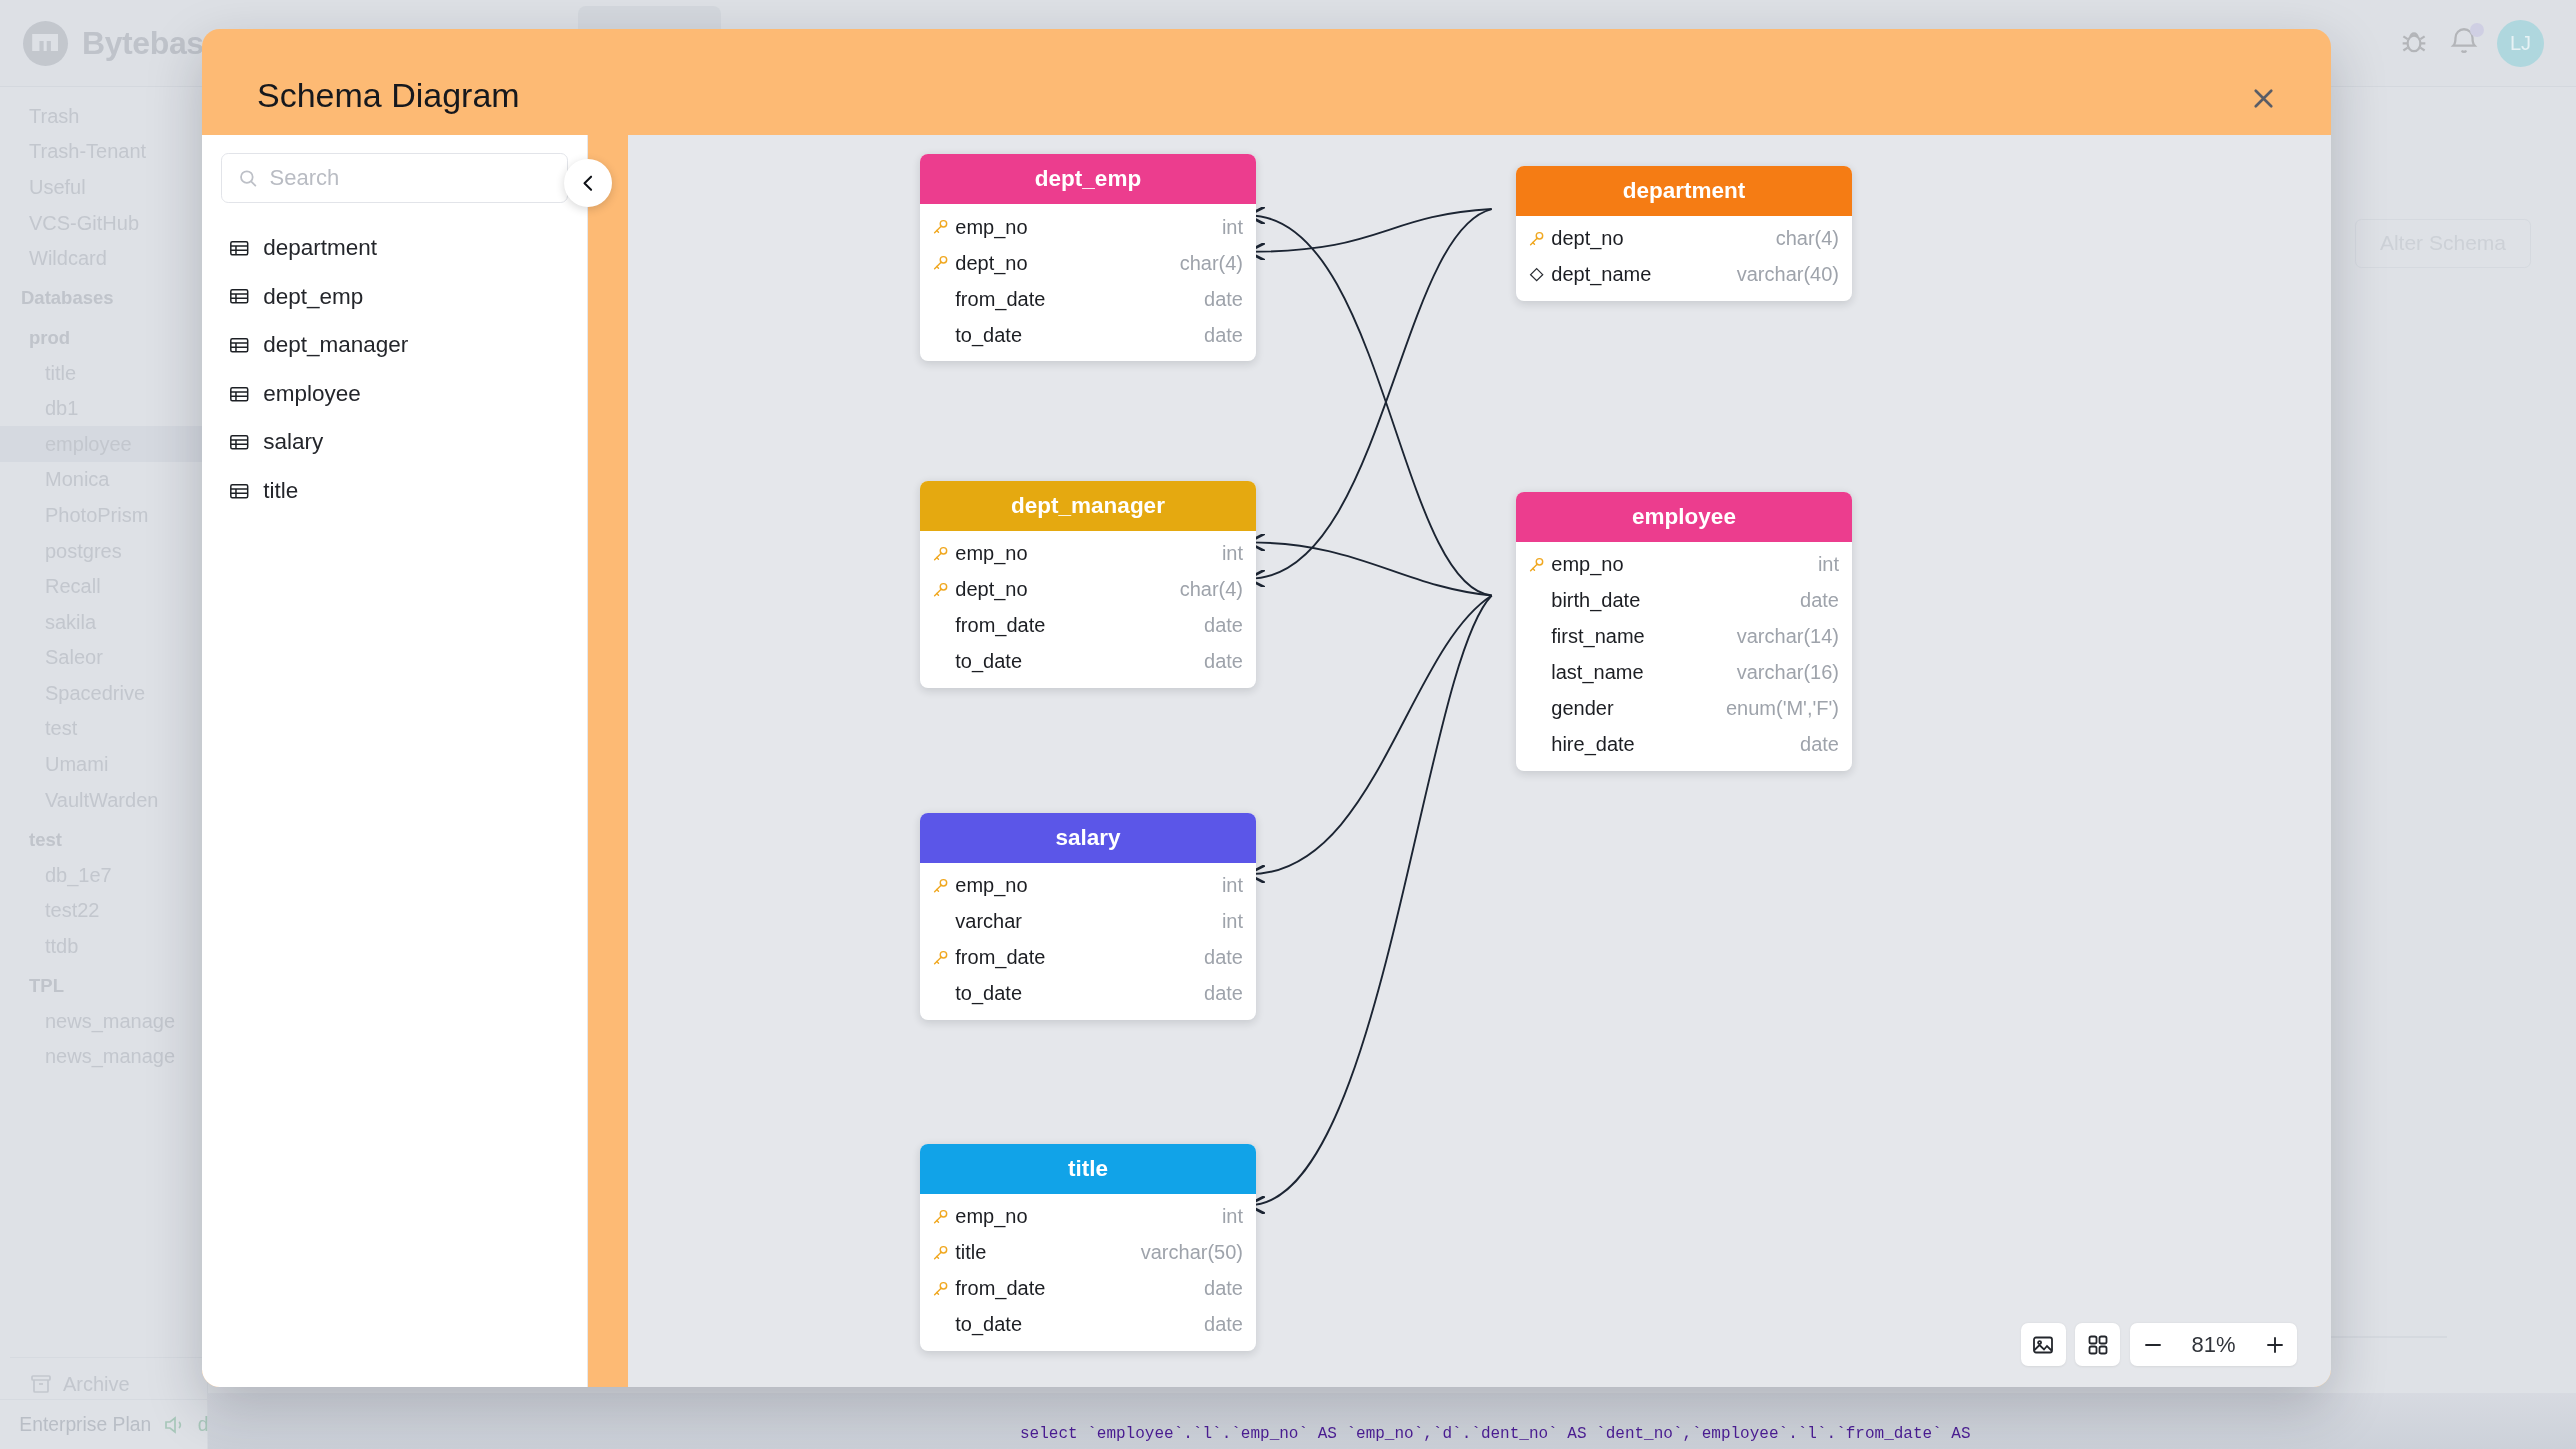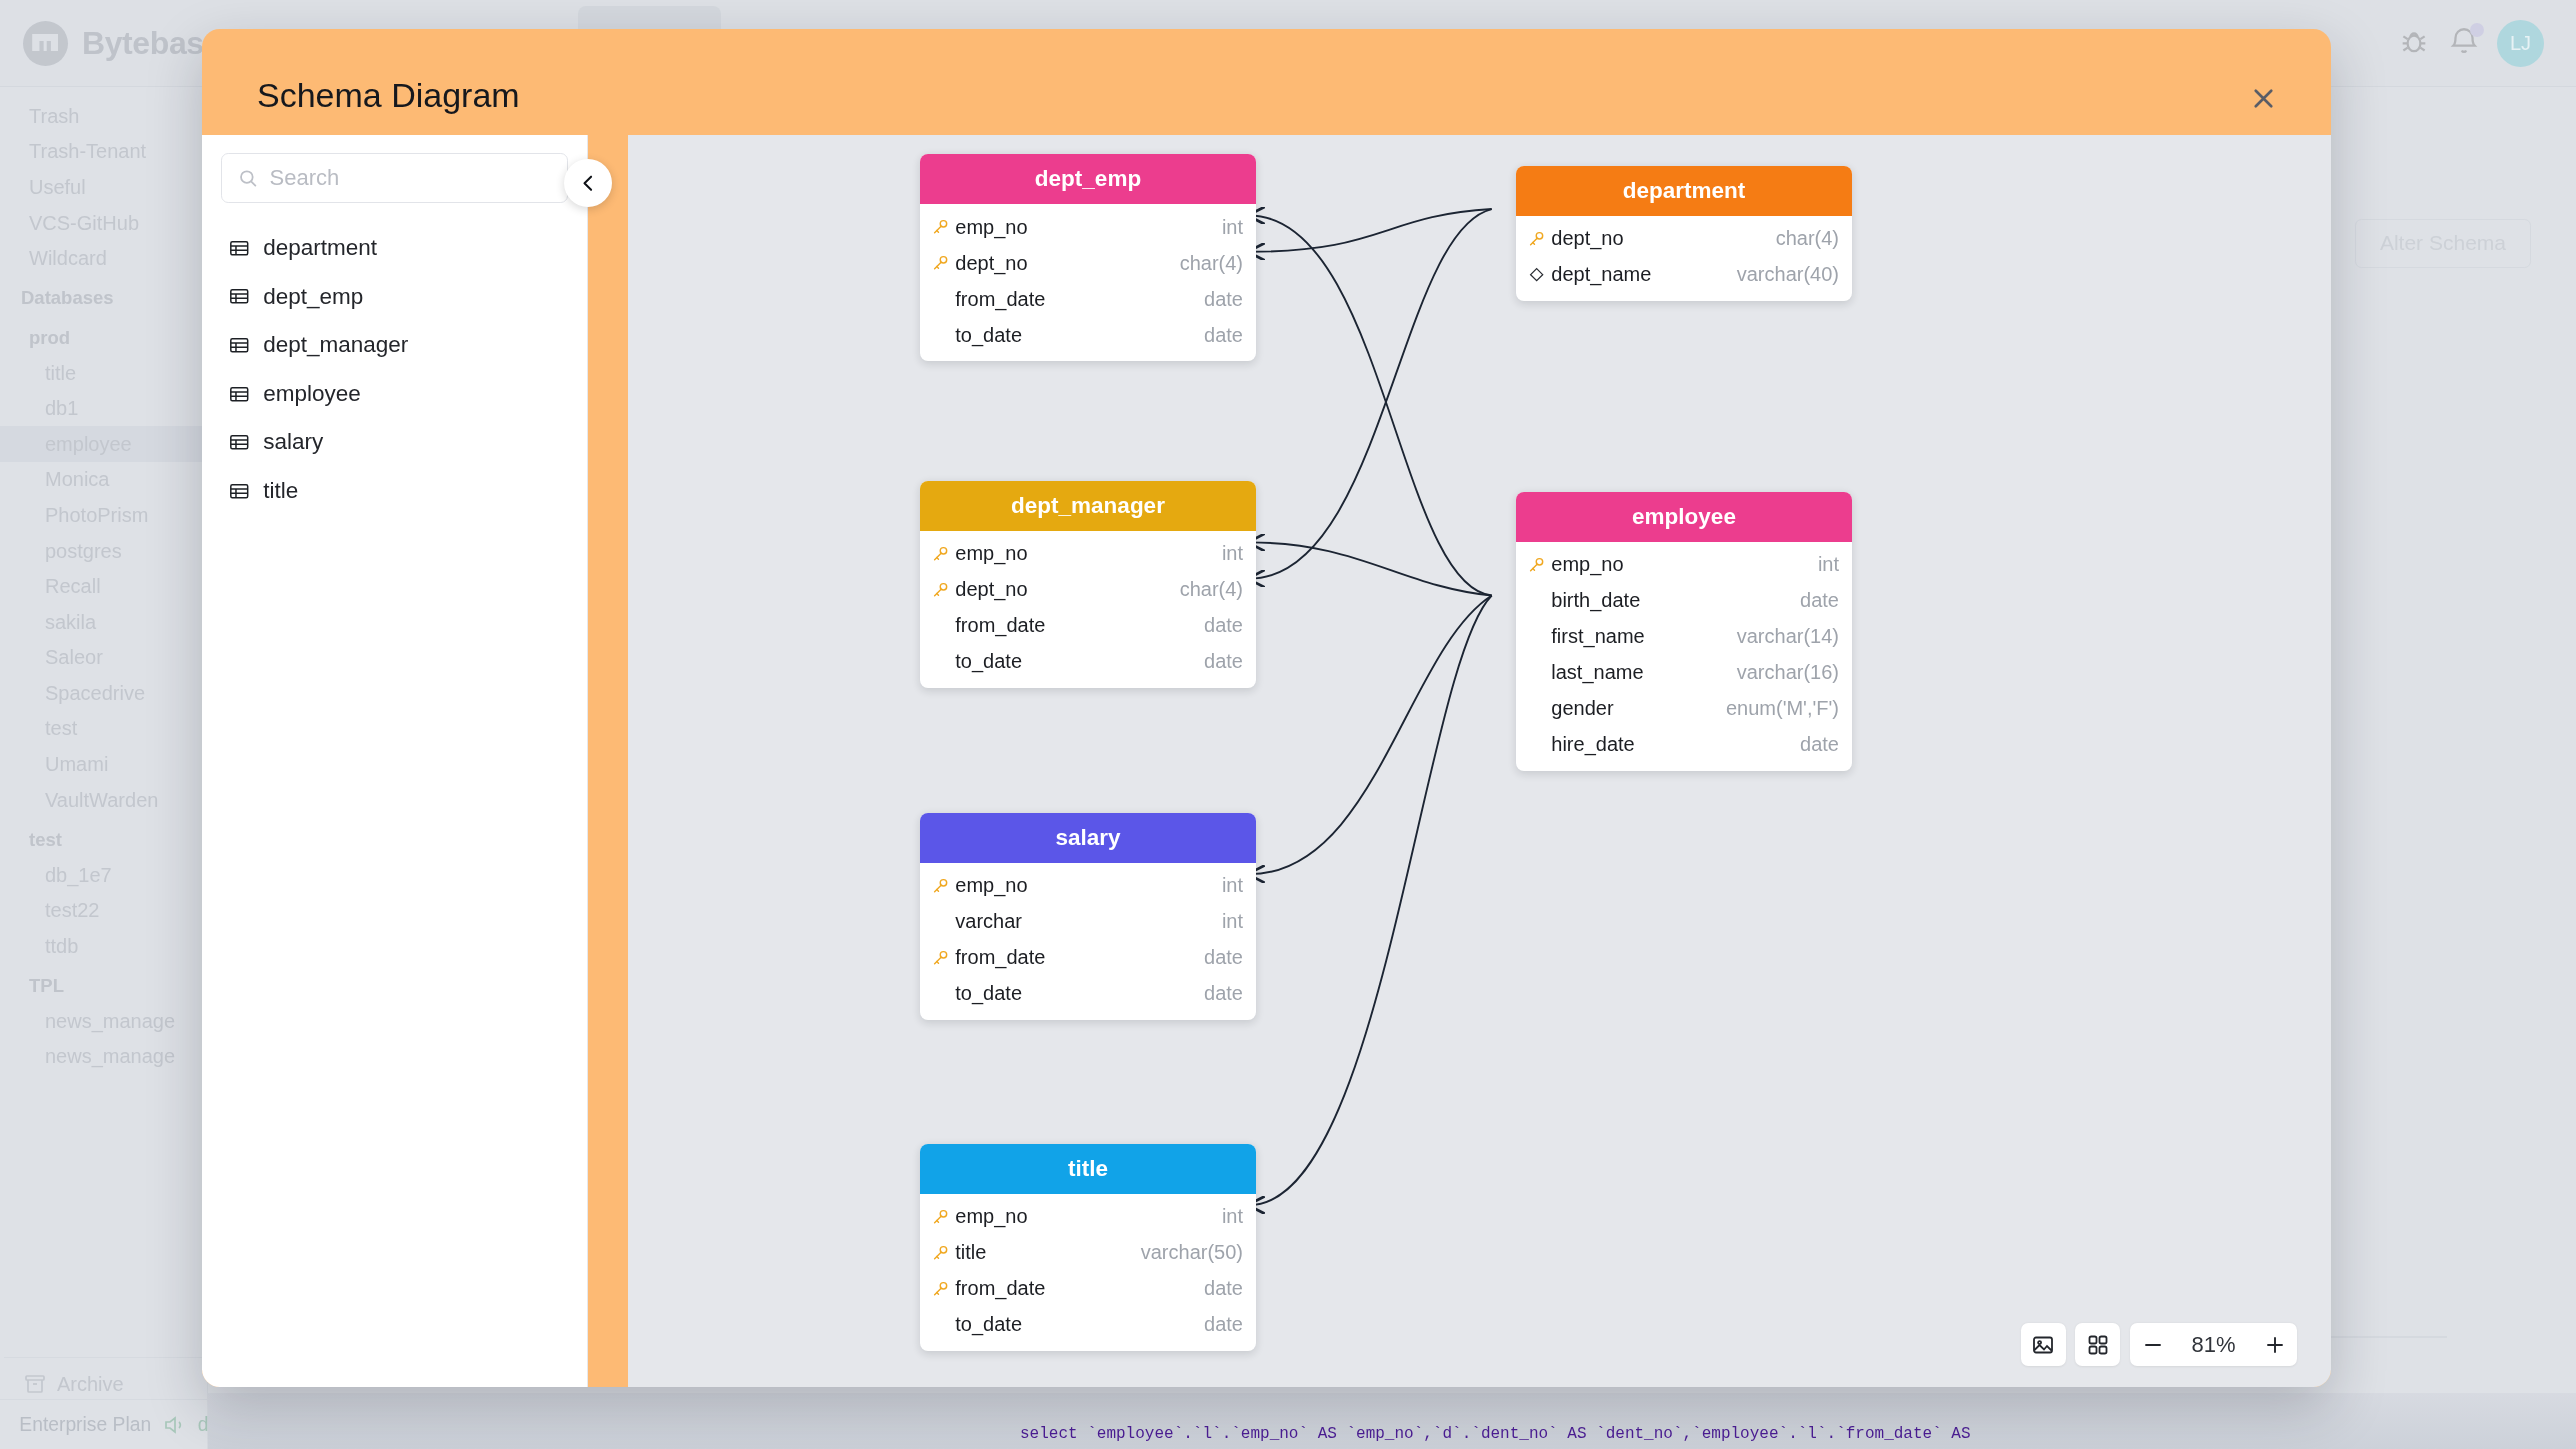--- a/index.html
+++ b/index.html
@@ -48,21 +48,21 @@
     position: absolute; left: 0; top: 87px; width: 208px; bottom: 0;
     background: #dee1e6; border-right: 0.8px solid #d6dae0;
     padding-top: 11.3px; font-size: 20px; color: #c3c7ce;
   }
   .bg-nav-item { padding: 5.6px 0 5.6px 21px; line-height: 1.22; }
   .bg-nav-item.indent1 { padding-left: 29px; }
   .bg-nav-item.indent2 { padding-left: 45px; }
   .bg-nav-item.group { font-weight: 700; font-size: 18.5px; color: #c0c4cb; padding-top: 11.3px; }
   .bg-nav-item.active { background: #d5d9e0; }
   #bg-archive {
-    position: absolute; left: 4px; bottom: 53px; width: 208px;
+    position: absolute; left: 10px; bottom: 53px; width: 208px;
     border-top: 0.8px solid #d6dae0; padding: 14.5px 0 0 19.3px;
     display: flex; align-items: center; gap: 9.7px; font-size: 20px; color: #c3c7ce;
   }
   #bg-plan {
     position: absolute; left: 0; bottom: 0; width: 100%; height: 50px;
     border-top: 0.8px solid #d6dae0; display: flex; align-items: center;
     gap: 11.3px; padding-left: 19.3px; font-size: 19.3px; color: #b9bec6;
   }
   #bg-env { color: #a9c8bb; }
 

